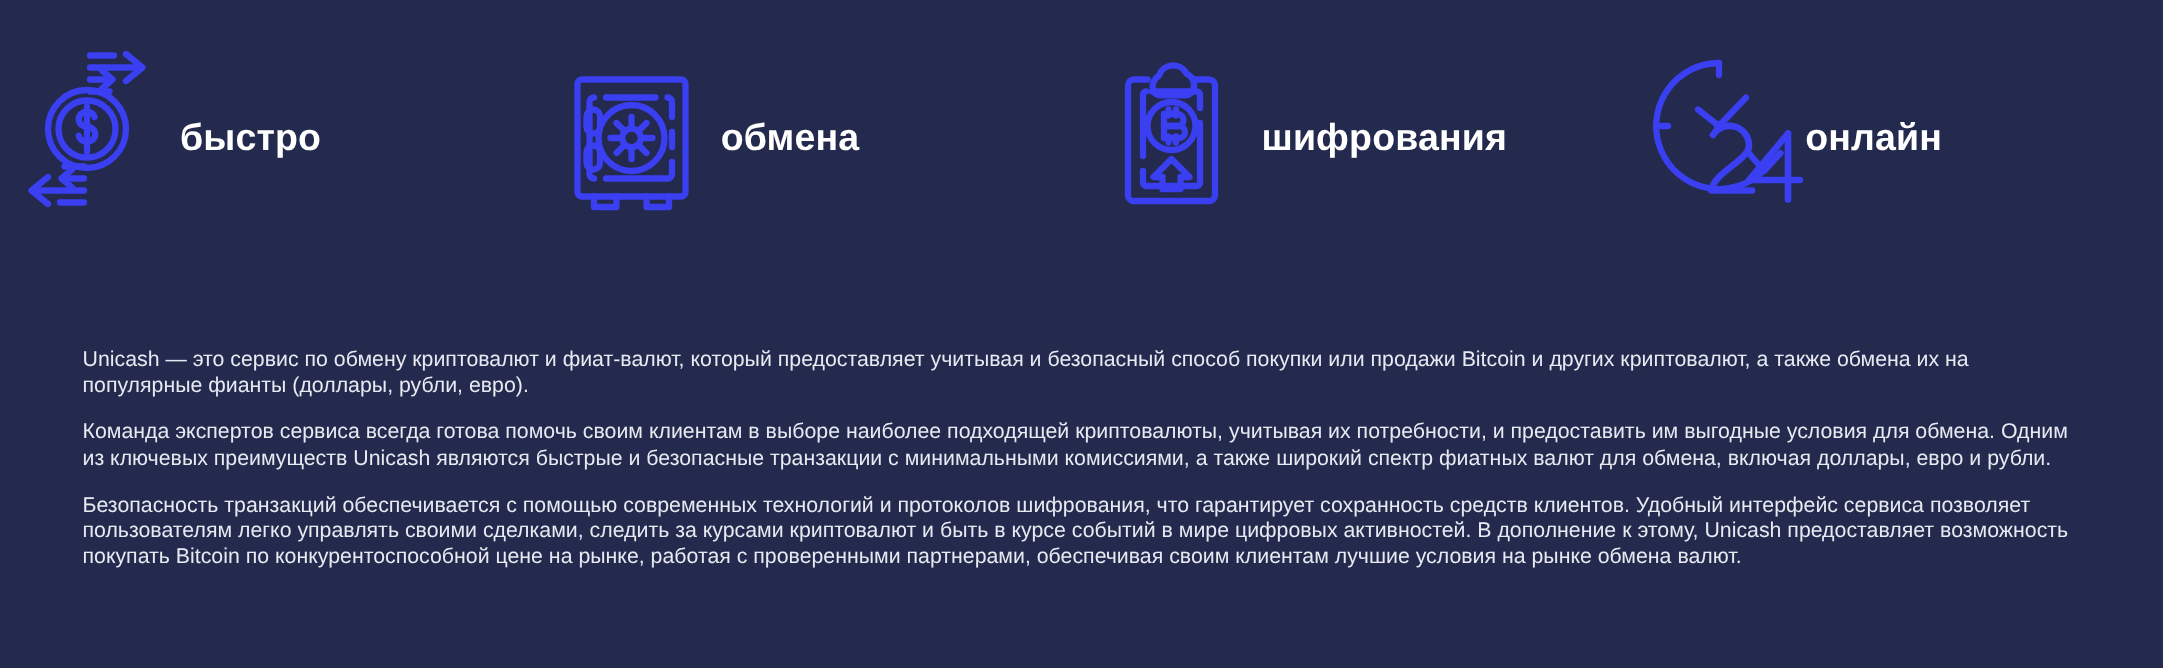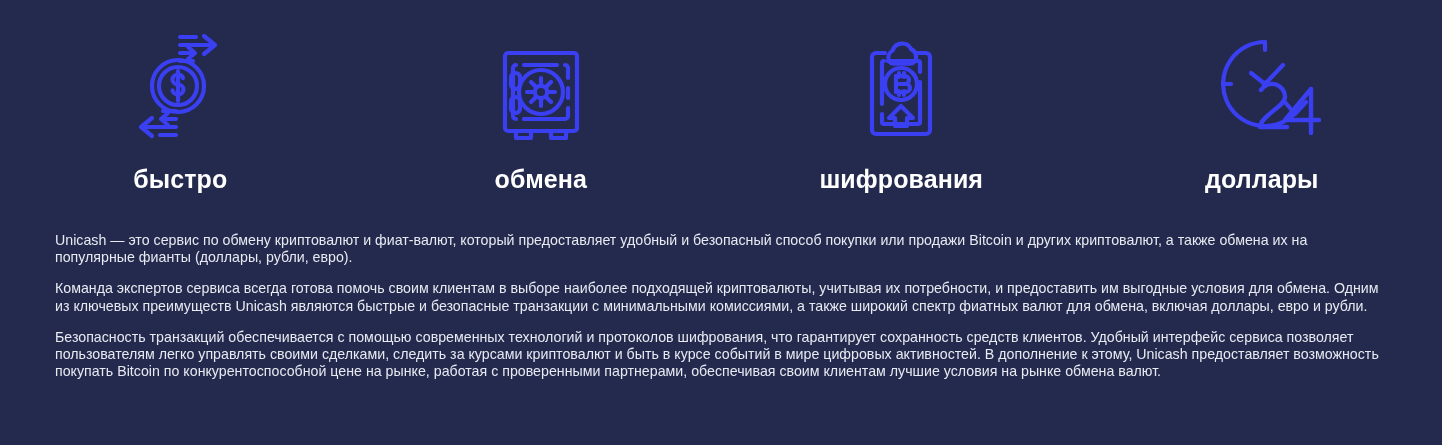--- a/index.html
+++ b/index.html
@@ -27,21 +27,21 @@
   
   .features {
     display: flex;
     width: 100%;
     padding-top: 18px;
     box-sizing: border-box;
   }
   .feature {
     flex: 1 1 0;
     display: flex;
-    flex-direction: column;
+    flex-direction: row;
     align-items: center;
     justify-content: flex-start;
   }
   .feature-icon {
     height: 135px;
     display: flex;
     align-items: center;
     justify-content: center;
   }
   .feature-icon svg {
@@ -186,24 +186,24 @@
 
           <circle cx="64" cy="58" r="3.5" fill="#3b3ff2" stroke="none"></circle>
           <path d="M64 58 L50 47"></path>
           <path d="M64 58 L82 39"></path>
 
           <path d="M60 64 a13 13 0 0 1 24 7 c0 10 -24 18 -25 30 h27" stroke-width="4.4"></path>
           <path d="M110 63 L84 94 H118" stroke-width="4.4"></path>
           <path d="M110 63 V107" stroke-width="4.4"></path>
         </svg>
       </div>
-      <div class="feature-label">доллары</div>
+      <div class="feature-label">онлайн</div>
     </div>
 
   </div>
 
   <div class="copy">
-    <p>Unicash — это сервис по обмену криптовалют и фиат-валют, который предоставляет удобный и безопасный способ покупки или продажи Bitcoin и других криптовалют, а также обмена их на популярные фианты (доллары, рубли, евро).</p>
+    <p>Unicash — это сервис по обмену криптовалют и фиат-валют, который предоставляет учитывая и безопасный способ покупки или продажи Bitcoin и других криптовалют, а также обмена их на популярные фианты (доллары, рубли, евро).</p>
     <p>Команда экспертов сервиса всегда готова помочь своим клиентам в выборе наиболее подходящей криптовалюты, учитывая их потребности, и предоставить им выгодные условия для обмена. Одним из ключевых преимуществ Unicash являются быстрые и безопасные транзакции с минимальными комиссиями, а также широкий спектр фиатных валют для обмена, включая доллары, евро и рубли.</p>
     <p>Безопасность транзакций обеспечивается с помощью современных технологий и протоколов шифрования, что гарантирует сохранность средств клиентов. Удобный интерфейс сервиса позволяет пользователям легко управлять своими сделками, следить за курсами криптовалют и быть в курсе событий в мире цифровых активностей. В дополнение к этому, Unicash предоставляет возможность покупать Bitcoin по конкурентоспособной цене на рынке, работая с проверенными партнерами, обеспечивая своим клиентам лучшие условия на рынке обмена валют.</p>
   </div>
 
 </div>
 
 </body></html>

